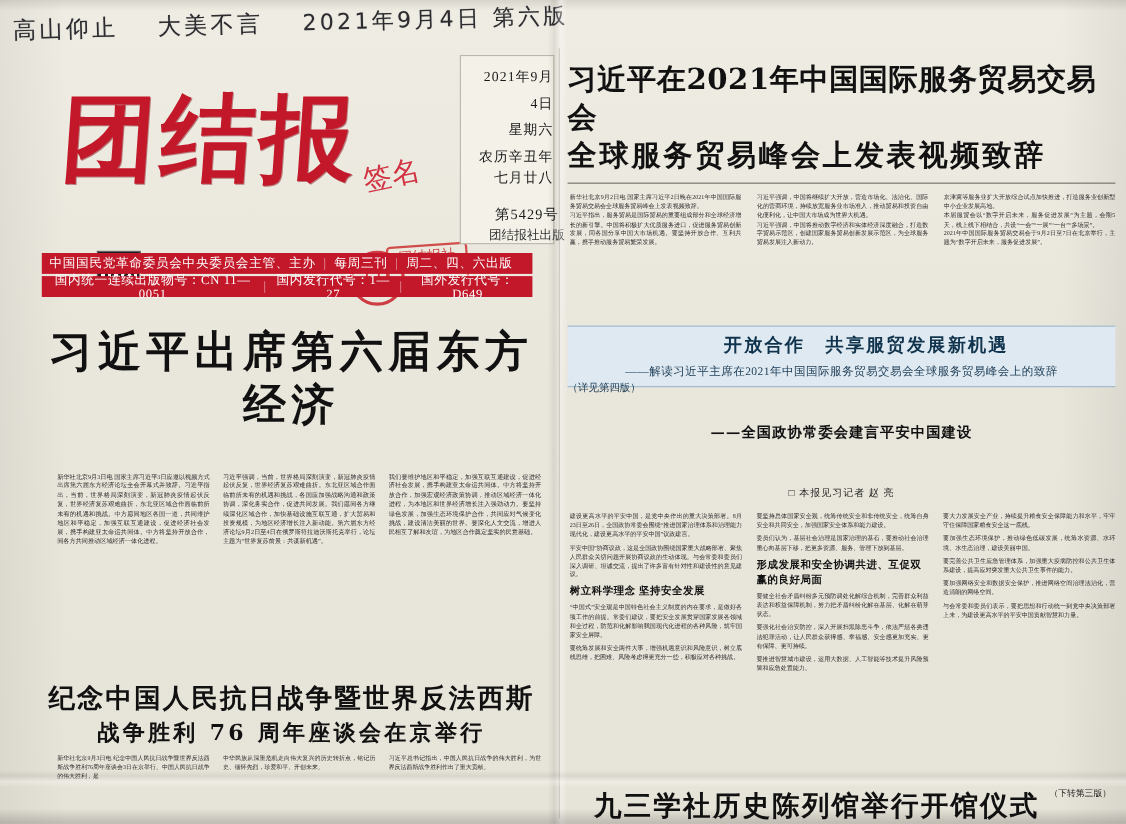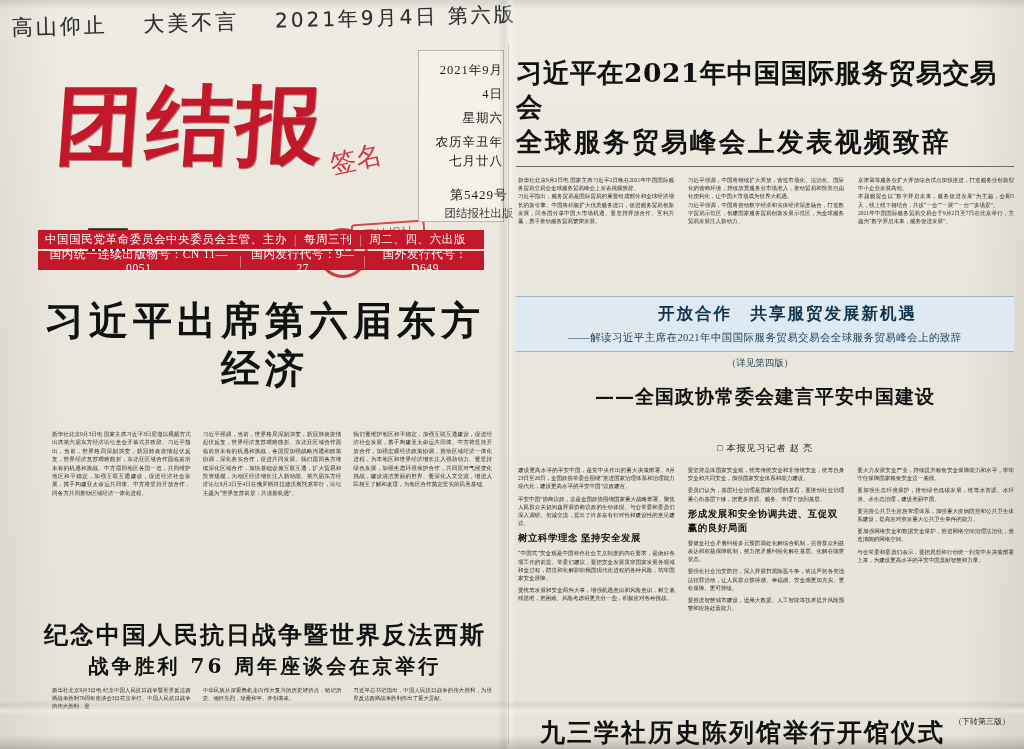--- a/index.html
+++ b/index.html
@@ -148,29 +148,29 @@
   #r-body .col{flex:1;font-size:5.5px;line-height:8.2px;text-align:justify;color:#2a2a2a;overflow:hidden;}
 
   
   #bluebox{
     position:absolute;left:516px;top:296px;width:498px;height:56px;
     background:#dfe9f1;border-top:1px solid #9fb6c8;border-bottom:1px solid #9fb6c8;
     box-sizing:border-box;padding-top:6px;text-align:center;
   }
   #bluebox .t1{font-size:16.5px;font-weight:bold;letter-spacing:2px;color:#11344e;margin-left:45px;}
   #bluebox .t2{font-size:10.5px;margin-top:6px;color:#1b3b55;letter-spacing:.4px;}
-  #bluebox .t3{font-size:9.5px;margin-top:12px;color:#1b3b55;text-align:center;padding-right:10px;}
+  #bluebox .t3{font-size:9.5px;margin-top:1px;color:#1b3b55;text-align:left;padding-right:10px;}
 
   
   #r-head2{
     position:absolute;left:516px;top:372px;width:498px;text-align:center;
     font-family:"DejaVu Serif",serif;font-weight:bold;color:#111;
   }
   #r-head2 .l1{font-size:26px;letter-spacing:2px;}
-  #r-head2 .sub{font-size:19px;margin-top:12px;letter-spacing:1px;font-weight:bold;}
+  #r-head2 .sub{font-size:13px;margin-top:12px;letter-spacing:1px;font-weight:bold;}
   #r-byline{position:absolute;left:516px;top:442px;width:498px;text-align:center;font-size:9px;letter-spacing:1px;color:#222;}
 
   
   #r-body2{
     position:absolute;left:518px;top:466px;width:496px;height:268px;
     display:flex;gap:13px;
   }
   #r-body2 .col{flex:1;overflow:hidden;color:#2a2a2a;}
   #r-body2 .col p{margin:0 0 4px 0;font-size:5.5px;line-height:8.2px;text-align:justify;}
   #r-body2 .sub{font-size:9.5px;font-weight:bold;line-height:14px;margin:4px 0 4px;letter-spacing:.5px;color:#111;}
@@ -226,21 +226,21 @@
   <div class="redbar" id="bar1">
     <span class="seg">中国国民党革命委员会中央委员会主管、主办</span>
     <span class="div">|</span>
     <span class="seg">每周三刊</span>
     <span class="div">|</span>
     <span class="seg">周二、四、六出版</span>
   </div>
   <div class="redbar" id="bar2">
     <span class="seg">国内统一连续出版物号：CN 11—0051</span>
     <span class="div">|</span>
-    <span class="seg">国内发行代号：9—27</span>
+    <span class="seg">国内发行代号：1—27</span>
     <span class="div">|</span>
     <span class="seg">国外发行代号：D649</span>
   </div>
 
   <div id="lead-head">
     <div class="l1">习近平出席第六届东方经济</div>
   </div>
 
   <div id="lead-body">
     <div class="col">新华社北京9月3日电 国家主席习近平3日应邀以视频方式出席第六届东方经济论坛全会开幕式并致辞。习近平指出，当前，世界格局深刻演变，新冠肺炎疫情起伏反复，世界经济复苏艰难曲折，东北亚区域合作面临前所未有的机遇和挑战。中方愿同地区各国一道，共同维护地区和平稳定，加强互联互通建设，促进经济社会发展，携手构建亚太命运共同体。中方将坚持开放合作，同各方共同推动区域经济一体化进程。</div>

